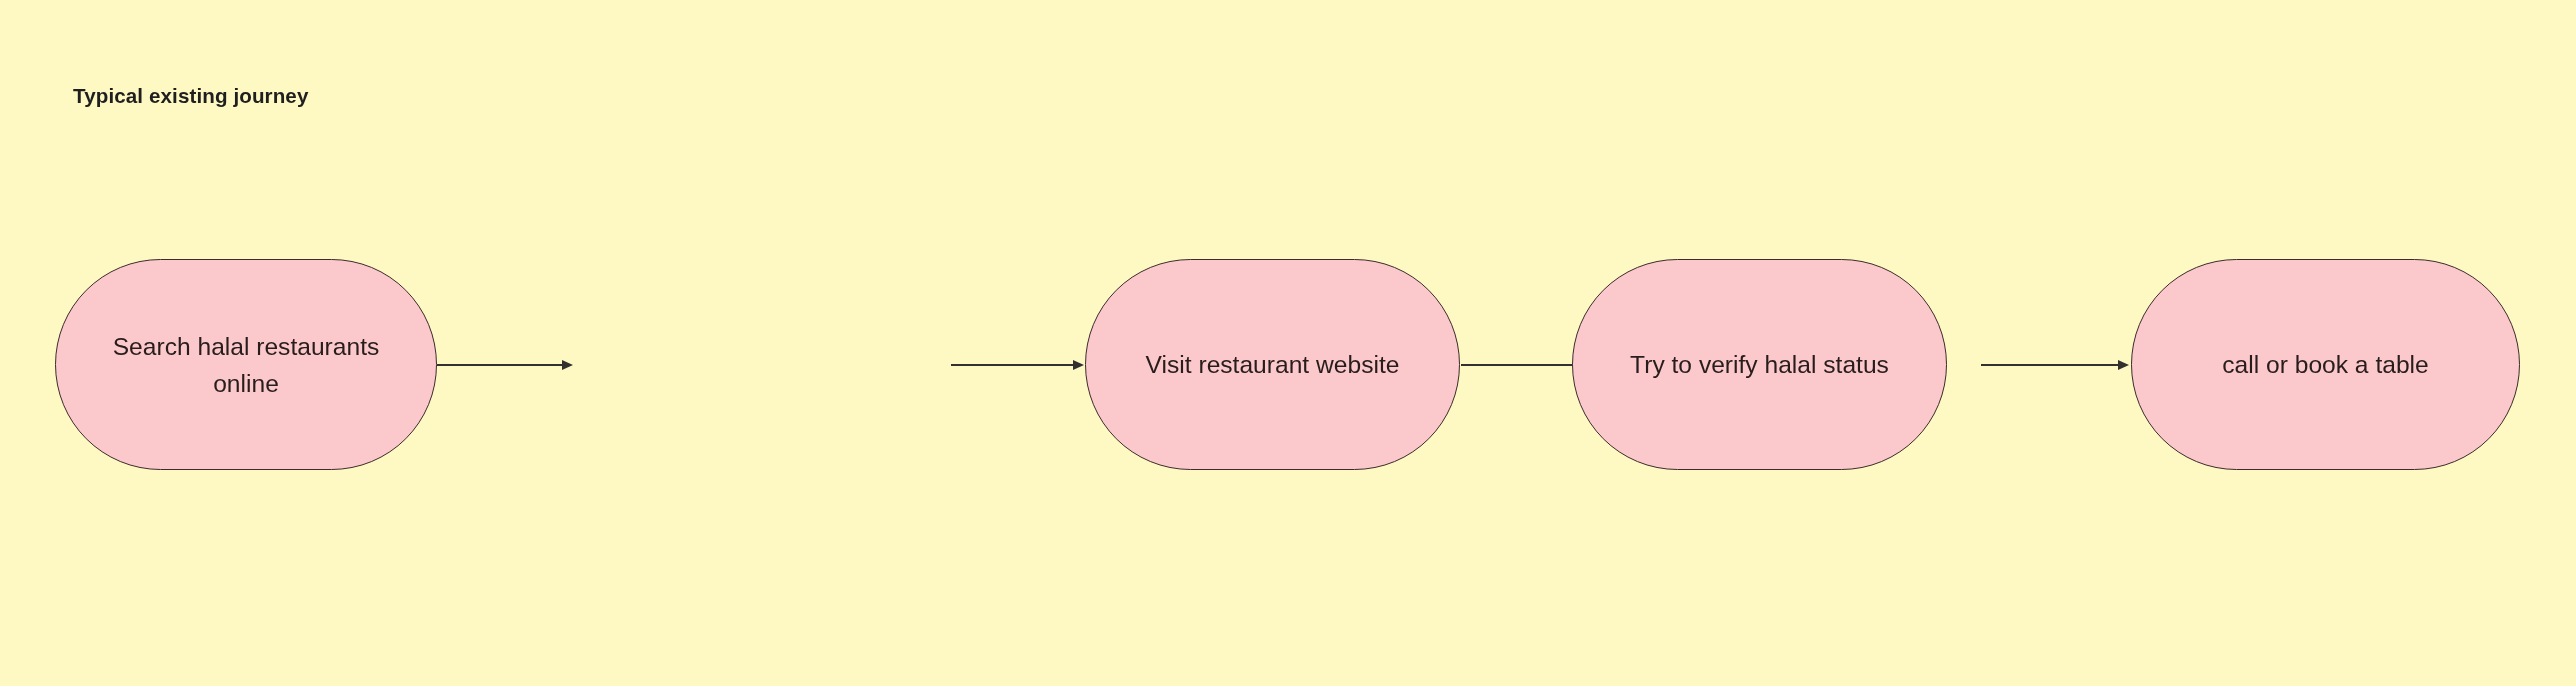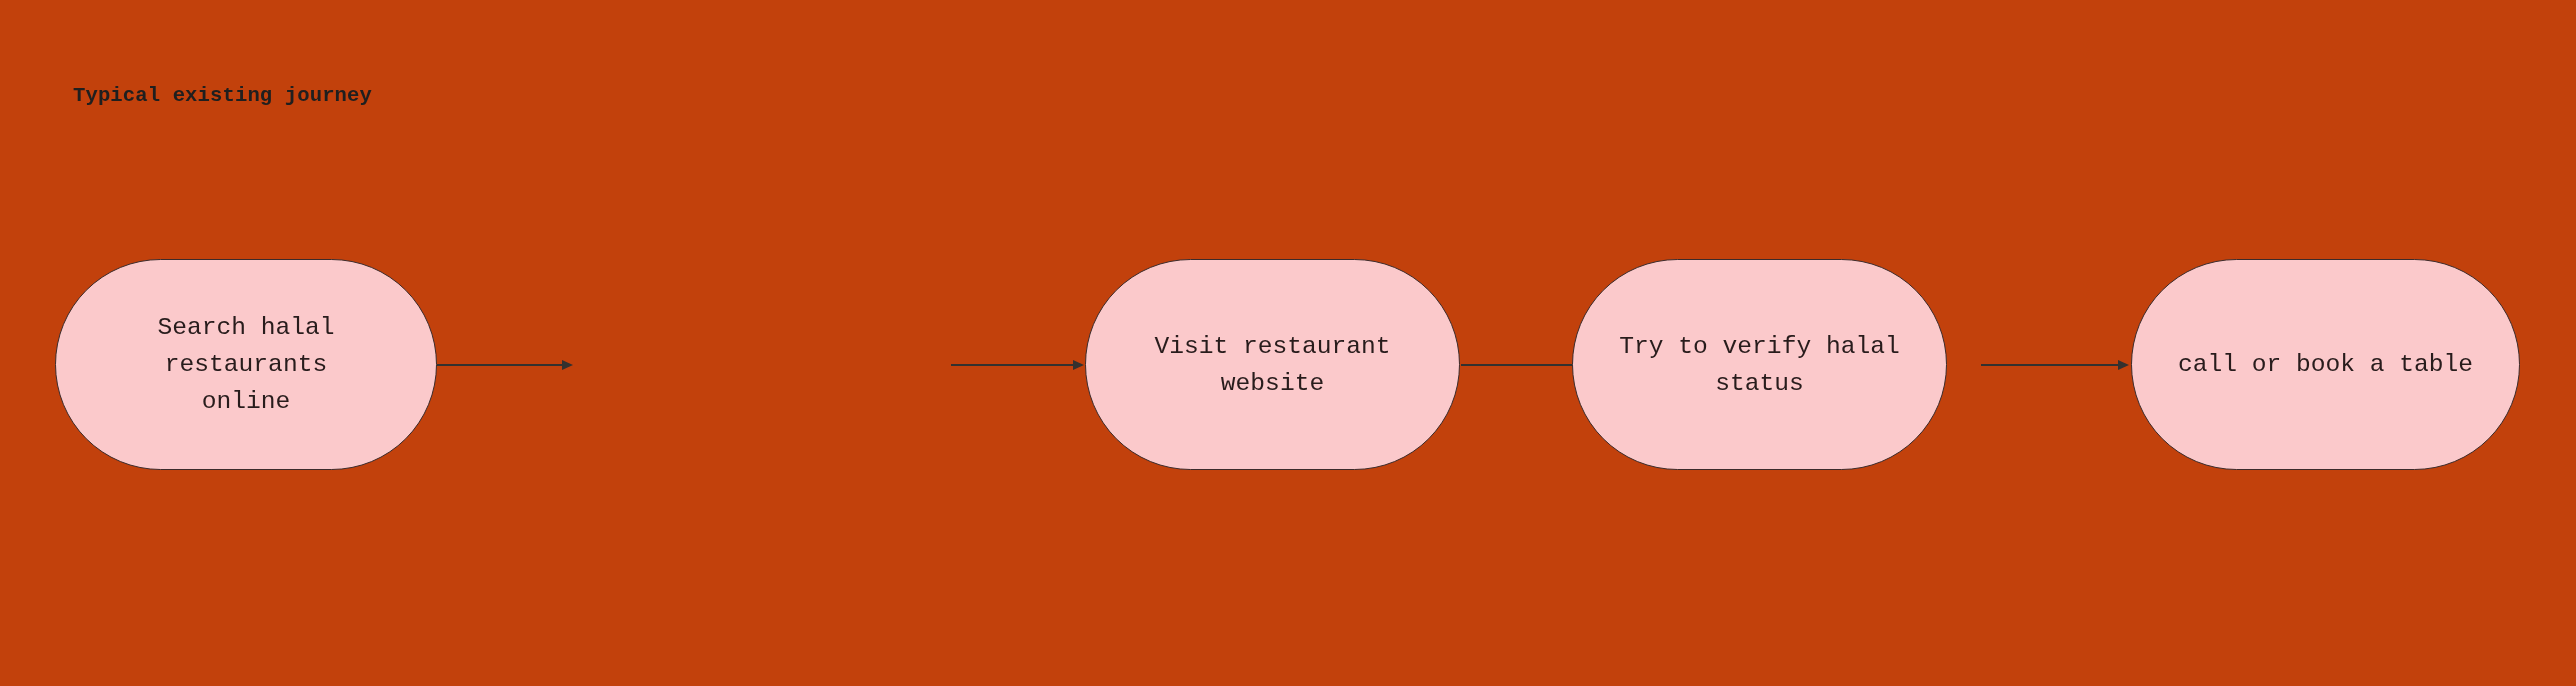--- a/index.html
+++ b/index.html
@@ -12,22 +12,21 @@
     height: 686px;
     font-family: "Liberation Sans", sans-serif;
     overflow: hidden;
     position: relative;
   }
 
   #canvas {
     position: relative;
     width: 2576px;
     height: 686px;
-    background: #c2410c;
-    font-family: Liberation Mono, monospace;
+    background: #fef9c3;
   }
 
   #page-title {
     position: absolute;
     left: 73px;
     top: 84px;
     font-size: 20.6px;
     font-weight: bold;
     color: #1f1f1f;
     letter-spacing: 0.1px;

